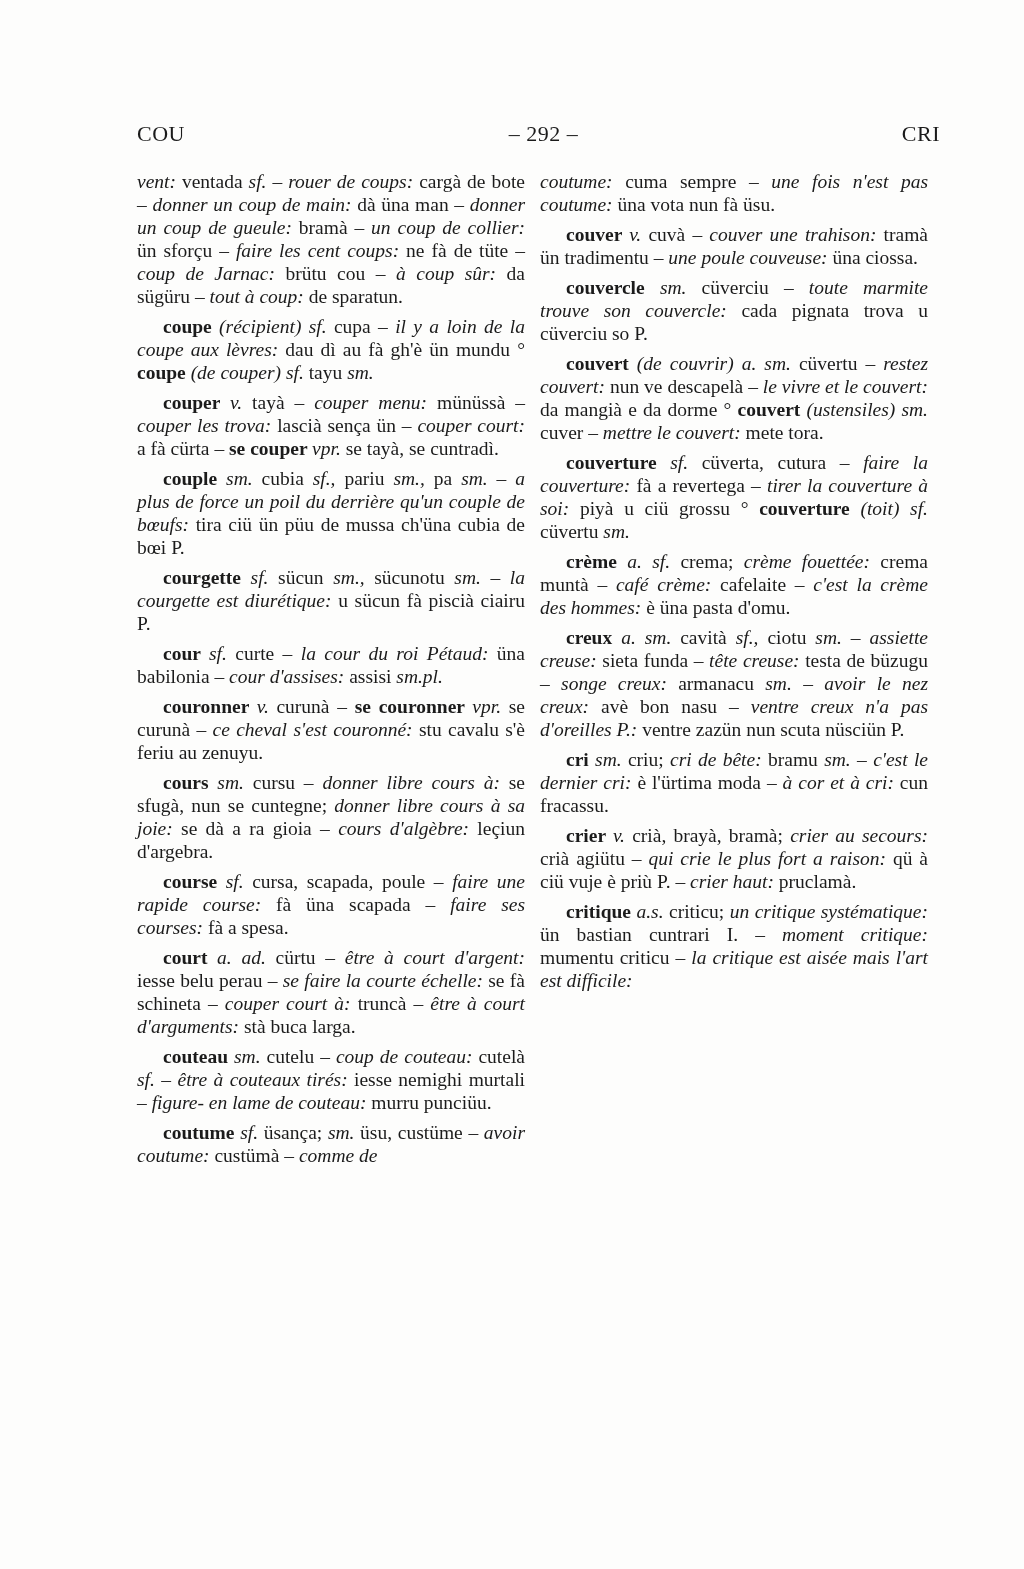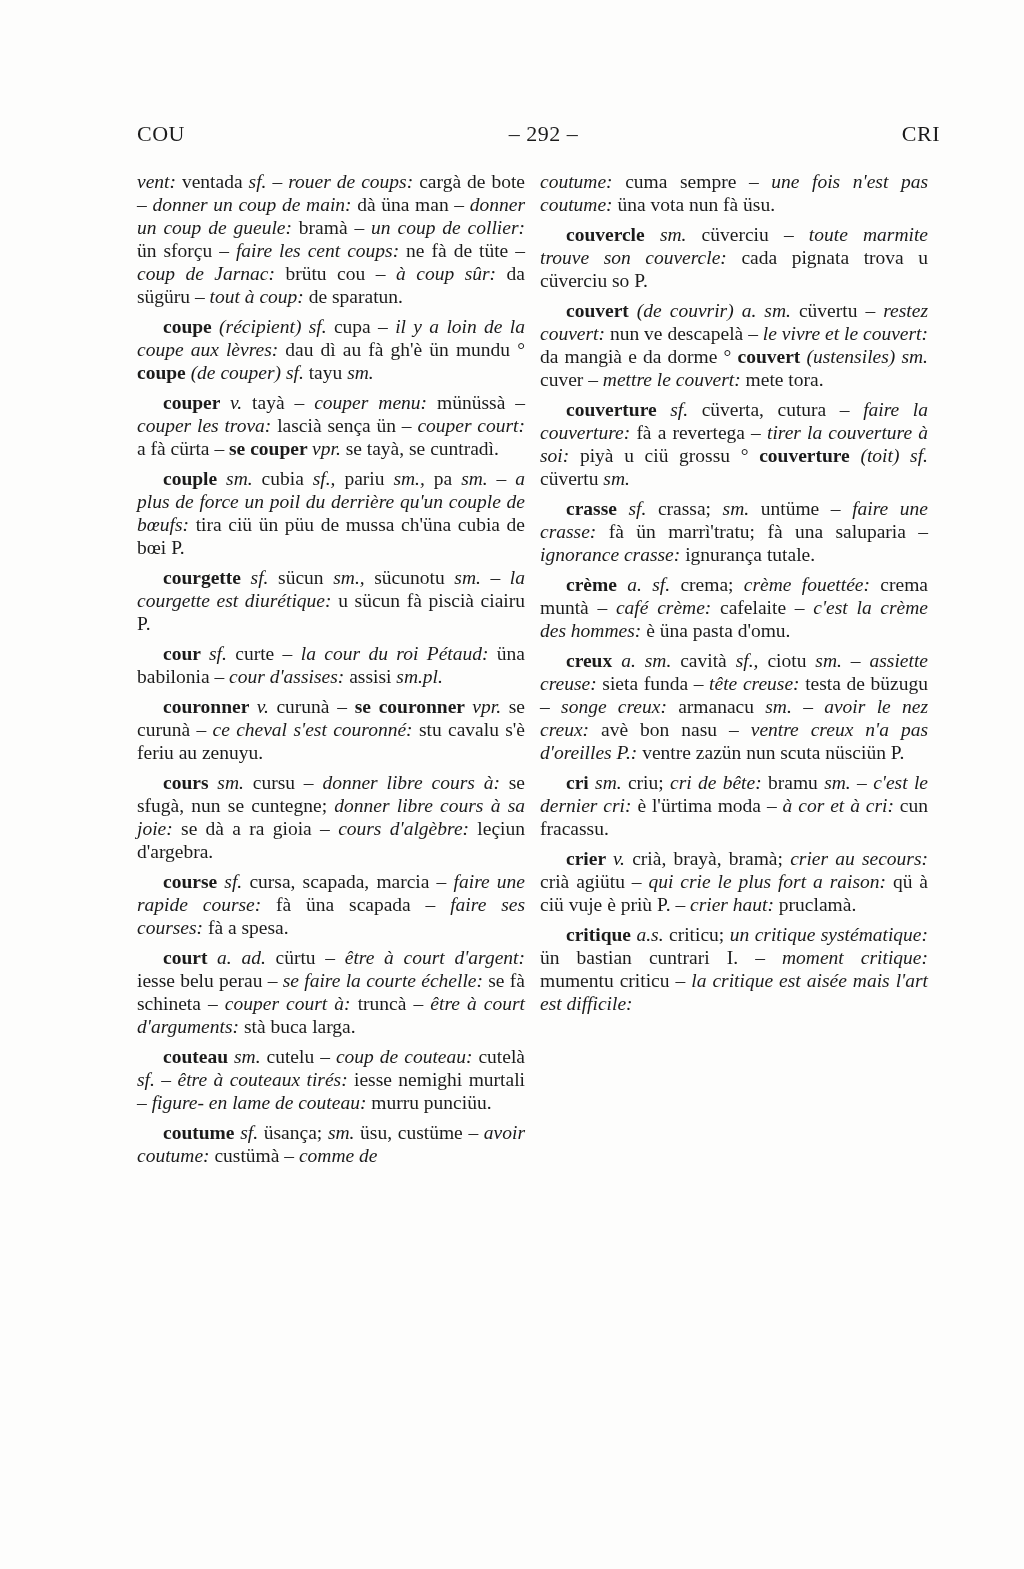--- a/index.html
+++ b/index.html
@@ -56,31 +56,31 @@
   <div class="columns">
     <div class="col" id="col-left">
         <p class="entry cont"><span class="i">vent: </span><span>ventada </span><span class="i">sf. </span><span>– </span><span class="i">rouer de coups: </span><span>cargà de bote – </span><span class="i">donner un coup de main: </span><span>dà üna man – </span><span class="i">donner un coup de gueule: </span><span>bramà – </span><span class="i">un coup de collier: </span><span>ün sforçu – </span><span class="i">faire les cent coups: </span><span>ne fà de tüte – </span><span class="i">coup de Jarnac: </span><span>brütu cou – </span><span class="i">à coup sûr: </span><span>da sügüru – </span><span class="i">tout à coup: </span><span>de sparatun.</span></p>
         <p class="entry"><span class="b">coupe </span><span class="i">(récipient) sf. </span><span>cupa – </span><span class="i">il y a loin de la coupe aux lèvres: </span><span>dau dì au fà gh'è ün mundu ° </span><span class="b">coupe </span><span class="i">(de couper) sf. </span><span>tayu </span><span class="i">sm.</span></p>
         <p class="entry"><span class="b">couper </span><span class="i">v. </span><span>tayà – </span><span class="i">couper menu: </span><span>münüssà – </span><span class="i">couper les trova: </span><span>lascià sença ün – </span><span class="i">couper court: </span><span>a fà cürta – </span><span class="b">se couper </span><span class="i">vpr. </span><span>se tayà, se cuntradì.</span></p>
         <p class="entry"><span class="b">couple </span><span class="i">sm. </span><span>cubia </span><span class="i">sf., </span><span>pariu </span><span class="i">sm., </span><span>pa </span><span class="i">sm. </span><span>– </span><span class="i">a plus de force un poil du derrière qu'un couple de bœufs: </span><span>tira ciü ün püu de mussa ch'üna cubia de bœi P.</span></p>
         <p class="entry"><span class="b">courgette </span><span class="i">sf. </span><span>sücun </span><span class="i">sm., </span><span>sücunotu </span><span class="i">sm. </span><span>– </span><span class="i">la courgette est diurétique: </span><span>u sücun fà piscià ciairu P.</span></p>
         <p class="entry"><span class="b">cour </span><span class="i">sf. </span><span>curte – </span><span class="i">la cour du roi Pétaud: </span><span>üna babilonia – </span><span class="i">cour d'assises: </span><span>assisi </span><span class="i">sm.pl.</span></p>
         <p class="entry"><span class="b">couronner </span><span class="i">v. </span><span>curunà – </span><span class="b">se couronner </span><span class="i">vpr. </span><span>se curunà – </span><span class="i">ce cheval s'est couronné: </span><span>stu cavalu s'è feriu au zenuyu.</span></p>
         <p class="entry"><span class="b">cours </span><span class="i">sm. </span><span>cursu – </span><span class="i">donner libre cours à: </span><span>se sfugà, nun se cuntegne; </span><span class="i">donner libre cours à sa joie: </span><span>se dà a ra gioia – </span><span class="i">cours d'algèbre: </span><span>leçiun d'argebra.</span></p>
-        <p class="entry"><span class="b">course </span><span class="i">sf. </span><span>cursa, scapada, marcia – </span><span class="i">faire une rapide course: </span><span>fà üna scapada – </span><span class="i">faire ses courses: </span><span>fà a spesa.</span></p>
+        <p class="entry"><span class="b">course </span><span class="i">sf. </span><span>cursa, scapada, poule – </span><span class="i">faire une rapide course: </span><span>fà üna scapada – </span><span class="i">faire ses courses: </span><span>fà a spesa.</span></p>
         <p class="entry"><span class="b">court </span><span class="i">a. ad. </span><span>cürtu – </span><span class="i">être à court d'argent: </span><span>iesse belu perau – </span><span class="i">se faire la courte échelle: </span><span>se fà schineta – </span><span class="i">couper court à: </span><span>truncà – </span><span class="i">être à court d'arguments: </span><span>stà buca larga.</span></p>
         <p class="entry"><span class="b">couteau </span><span class="i">sm. </span><span>cutelu – </span><span class="i">coup de couteau: </span><span>cutelà </span><span class="i">sf. </span><span>– </span><span class="i">être à couteaux tirés: </span><span>iesse nemighi murtali – </span><span class="i">figure- en lame de couteau: </span><span>murru punciüu.</span></p>
         <p class="entry"><span class="b">coutume </span><span class="i">sf. </span><span>üsança; </span><span class="i">sm. </span><span>üsu, custüme – </span><span class="i">avoir coutume: </span><span>custümà – </span><span class="i">comme de</span></p>
       </div>
     <div class="col" id="col-right">
         <p class="entry cont"><span class="i">coutume: </span><span>cuma sempre – </span><span class="i">une fois n'est pas coutume: </span><span>üna vota nun fà üsu.</span></p>
+        <p class="entry"><span class="b">couver </span><span class="i">v. </span><span>cuvà – </span><span class="i">couver une trahison: </span><span>tramà ün tradimentu – </span><span class="i">une poule couveuse: </span><span>üna ciossa.</span></p>
         <p class="entry"><span class="b">couvercle </span><span class="i">sm. </span><span>cüverciu – </span><span class="i">toute marmite trouve son couvercle: </span><span>cada pignata trova u cüverciu so P.</span></p>
         <p class="entry"><span class="b">couvert </span><span class="i">(de couvrir) a. sm. </span><span>cüvertu – </span><span class="i">restez couvert: </span><span>nun ve descapelà – </span><span class="i">le vivre et le couvert: </span><span>da mangià e da dorme ° </span><span class="b">couvert </span><span class="i">(ustensiles) sm. </span><span>cuver – </span><span class="i">mettre le couvert: </span><span>mete tora.</span></p>
         <p class="entry"><span class="b">couverture </span><span class="i">sf. </span><span>cüverta, cutura – </span><span class="i">faire la couverture: </span><span>fà a revertega – </span><span class="i">tirer la couverture à soi: </span><span>piyà u ciü grossu ° </span><span class="b">couverture </span><span class="i">(toit) sf. </span><span>cüvertu </span><span class="i">sm.</span></p>
-        <p class="entry"><span class="b">crasse </span><span class="i">sf. </span><span>crassa; </span><span class="i">sm. </span><span>untüme – </span><span class="i">faire une crasse: </span><span>fà ün marrì'tratu; fà una saluparia – </span><span class="i">ignorance crasse: </span><span>ignurança tutale.</span></p>
         <p class="entry"><span class="b">crème </span><span class="i">a. sf. </span><span>crema; </span><span class="i">crème fouettée: </span><span>crema muntà – </span><span class="i">café crème: </span><span>cafelaite – </span><span class="i">c'est la crème des hommes: </span><span>è üna pasta d'omu.</span></p>
         <p class="entry"><span class="b">creux </span><span class="i">a. sm. </span><span>cavità </span><span class="i">sf., </span><span>ciotu </span><span class="i">sm. </span><span>– </span><span class="i">assiette creuse: </span><span>sieta funda – </span><span class="i">tête creuse: </span><span>testa de büzugu – </span><span class="i">songe creux: </span><span>armanacu </span><span class="i">sm. </span><span>– </span><span class="i">avoir le nez creux: </span><span>avè bon nasu – </span><span class="i">ventre creux n'a pas d'oreilles P.: </span><span>ventre zazün nun scuta nüsciün P.</span></p>
         <p class="entry"><span class="b">cri </span><span class="i">sm. </span><span>criu; </span><span class="i">cri de bête: </span><span>bramu </span><span class="i">sm. </span><span>– </span><span class="i">c'est le dernier cri: </span><span>è l'ürtima moda – </span><span class="i">à cor et à cri: </span><span>cun fracassu.</span></p>
         <p class="entry"><span class="b">crier </span><span class="i">v. </span><span>crià, brayà, bramà; </span><span class="i">crier au secours: </span><span>crià agiütu – </span><span class="i">qui crie le plus fort a raison: </span><span>qü à ciü vuje è priù P. – </span><span class="i">crier haut: </span><span>pruclamà.</span></p>
         <p class="entry"><span class="b">critique </span><span class="i">a.s. </span><span>criticu; </span><span class="i">un critique systématique: </span><span>ün bastian cuntrari I. – </span><span class="i">moment critique: </span><span>mumentu criticu – </span><span class="i">la critique est aisée mais l'art est difficile:</span></p>
       </div>
   </div>
 </div>
 
 </body></html>

